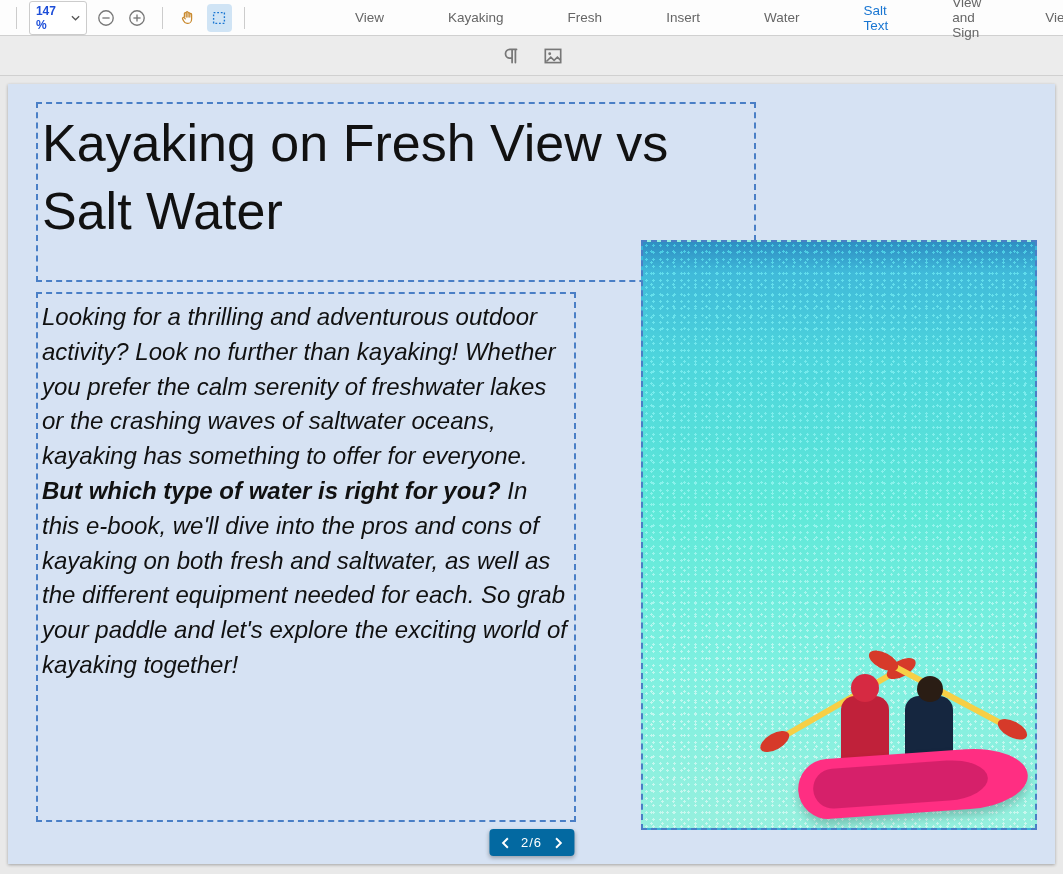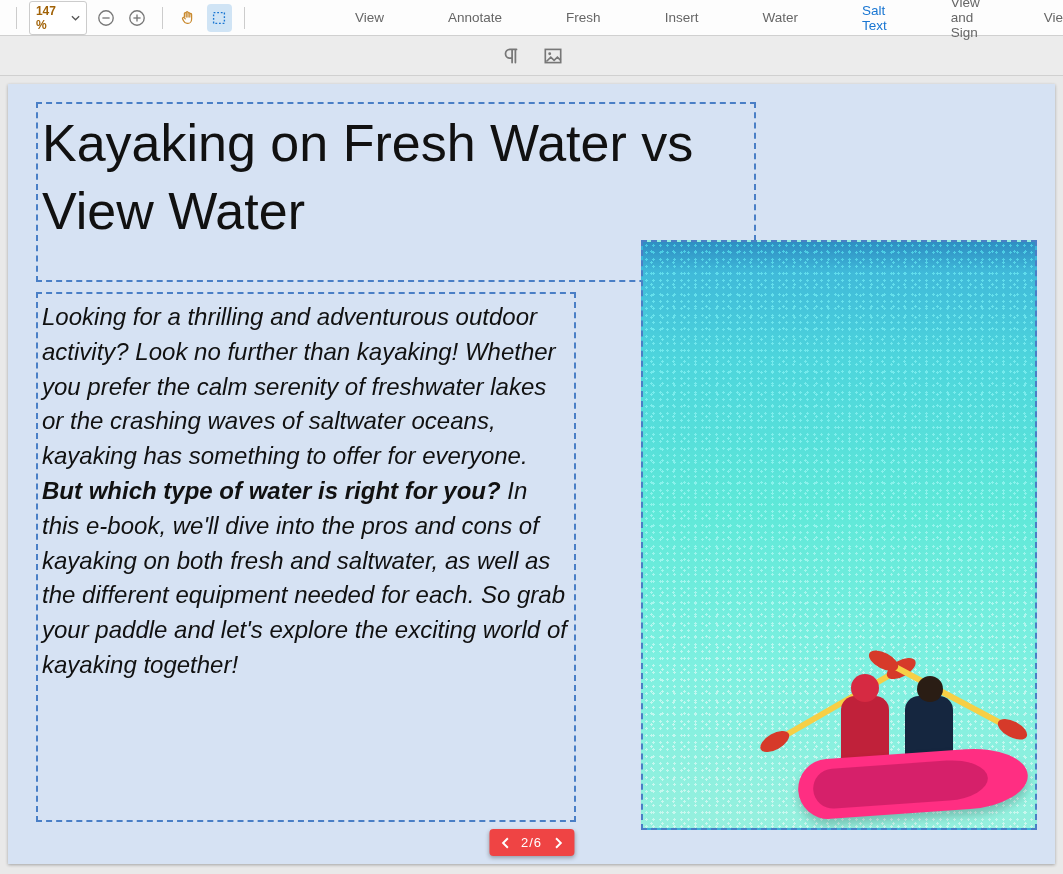--- a/index.html
+++ b/index.html
@@ -35,21 +35,21 @@
   }
   .zoom-box {
     display: flex;
     align-items: center;
     gap: 4px;
     background: #fff;
     border: 1px solid #ccc;
     border-radius: 3px;
     padding: 2px 6px;
     font-size: 12px;
-    color: #a16207;
+    color: #1d4ed8;
     font-weight: 600;
   }
   .zoom-box svg { width: 10px; height: 10px; }
   .icon-btn {
     width: 28px;
     height: 28px;
     display: flex;
     align-items: center;
     justify-content: center;
     border-radius: 4px;
@@ -210,21 +210,21 @@
   }
   .paddle::before { left: -14px; }
   .paddle::after { right: -14px; }
   .paddle.pa { left: 120px; bottom: 120px; transform: rotate(-30deg); }
   .paddle.pb { left: 230px; bottom: 130px; transform: rotate(28deg); }
   .pager {
     position: absolute;
     bottom: 18px;
     left: 50%;
     transform: translateX(-50%);
-    background: #ef4444;
+    background: #0369a1;
     color: #fff;
     border-radius: 4px;
     font-size: 13px;
     display: flex;
     align-items: center;
     gap: 10px;
     padding: 6px 10px;
     box-shadow: 0 2px 4px rgba(0,0,0,0.3);
   }
   .pager svg { width: 12px; height: 12px; fill: #fff; }
@@ -263,21 +263,21 @@
     </div>
     <div class="icon-btn active">
       <svg viewBox="0 0 20 20">
           <rect x="4" y="4" width="12" height="12" stroke="#1976d2" stroke-width="1.5" fill="none" stroke-dasharray="2 2"></rect>
         </svg>
     </div>
     <div class="divider"></div>
   </div>
   <div class="menu-items">
     <div class="menu-item">View</div>
-    <div class="menu-item">Annotate</div>
+    <div class="menu-item">Kayaking</div>
     <div class="menu-item">Fresh</div>
     <div class="menu-item">Insert</div>
     <div class="menu-item">Water</div>
     <div class="menu-item active">Salt Text</div>
     <div class="menu-item">View and Sign</div>
     <div class="menu-item">View</div>
   </div>
 </div>
 
 <div class="subbar">
@@ -292,21 +292,21 @@
         <circle cx="7" cy="8" r="1.3" fill="#777"></circle>
         <path d="M4 15 l4 -4 l3 3 l3 -3 l3 3" stroke="#777" stroke-width="1.5" fill="none"></path>
       </svg>
   </div>
 </div>
 
 <div class="content-area">
   <div class="page">
 
     <div class="title-box">
-      <span>Kayaking on Fresh Water vs View Water</span>
+      <span>Kayaking on Fresh View vs Salt Water</span>
     </div>
 
     <div class="body-box">
       <span>Looking for a thrilling and adventurous outdoor activity? Look no further than kayaking! Whether you prefer the calm serenity of freshwater lakes or the crashing waves of saltwater oceans, kayaking has something to offer for everyone. </span><span class="bold">But which type of water is right for you?</span><span> In this e-book, we'll dive into the pros and cons of kayaking on both fresh and saltwater, as well as the different equipment needed for each. So grab your paddle and let's explore the exciting world of kayaking together!</span>
     </div>
 
     <div class="image-box" title="Two people paddling a pink kayak on turquoise ocean water">
       <div class="topwave"></div>
       <div class="sparkle"></div>
       <div class="paddle pa"></div>

